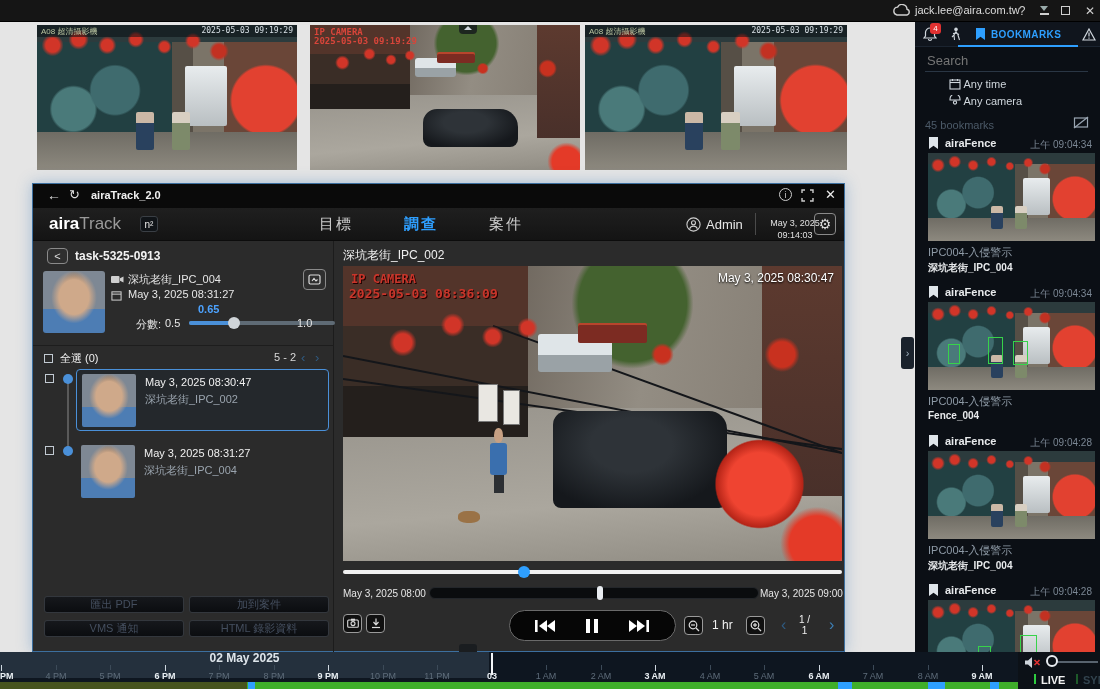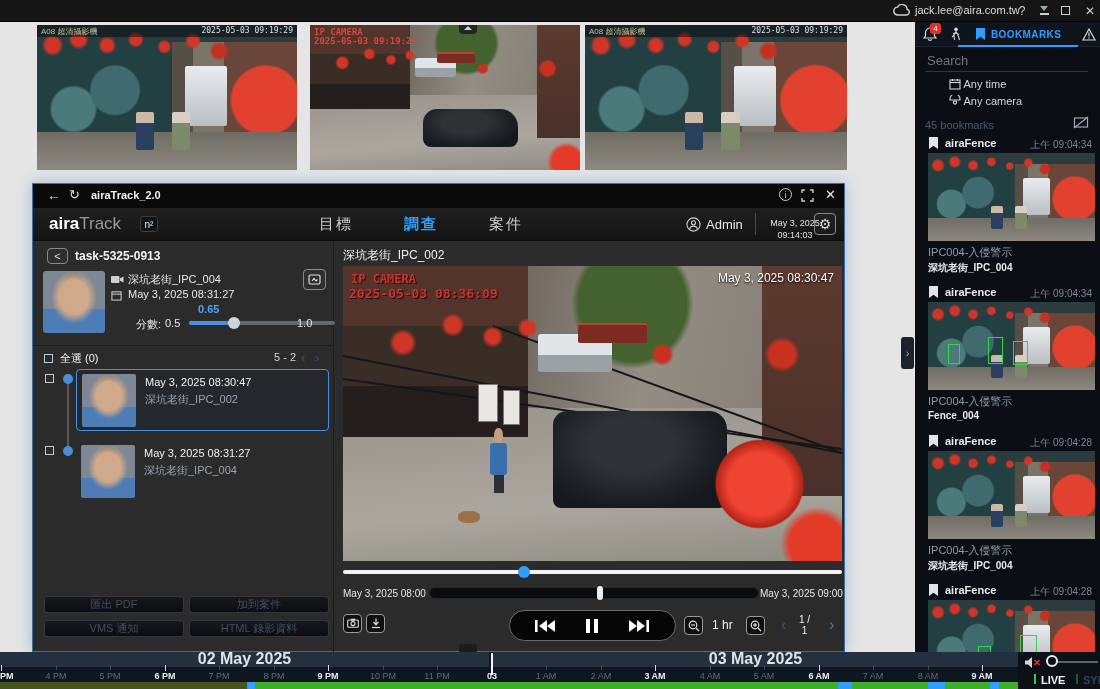--- a/index.html
+++ b/index.html
@@ -89,21 +89,21 @@
   .chk{width:9px;height:9px;border:1px solid #c2cad2;background:transparent;}
   .bluedot{width:10px;height:10px;border-radius:50%;background:#4a90d9;}
   .btn-dim{background:linear-gradient(#16181c,#0b0d10);border:1px solid #33373d;border-radius:3px;color:#444e5e;font-size:11px;text-align:center;line-height:15px;}
   .pagination{color:#d8d8d8;font-size:11px;}
   .navchev{color:#2f5a80;font-size:13px;}
   
   .pillbtn{border:1px solid #6a6a6a;border-radius:16px;background:#060606;}
   .ctrl-sq{width:19px;height:19px;border:1px solid #9a9a9a;border-radius:4px;background:#101010;color:#e6e6e6;font-size:11px;text-align:center;line-height:17px;}
   
   #timeline{left:0;top:652px;width:1100px;height:37px;background:#0e1620;}
-  .datebar{position:absolute;top:0;height:15px;background:#24303d;color:#dde4ea;font-size:16px;font-weight:bold;text-align:center;line-height:13px;}
+  .datebar{position:absolute;top:0;height:26px;background:#24303d;color:#dde4ea;font-size:12px;font-weight:bold;text-align:center;line-height:13px;}
   .tick{position:absolute;top:13px;width:1px;height:5px;background:#3c4a58;}
   .tick.major{background:#cfd8e0;height:6px;}
   .ticklabel{position:absolute;top:19px;transform:translateX(-50%);font-size:9px;color:#5e6c7a;white-space:nowrap;}
   .ticklabel.major{color:#e8eef2;font-weight:bold;}
   .recbar{position:absolute;top:30px;height:7px;}
 </style>
 </head>
 <body>
 
 <div id="app">
@@ -468,21 +468,20 @@
     </span>
     <span class="abs" style="left:796px;top:432px;font-size:16px;color:#3d7fb5">›</span>
 
     <div class="abs" style="left:426px;top:460px;width:18px;height:8px;background:#1a1d20;border-radius:3px 3px 0 0;text-align:center">
       <span style="display:inline-block;margin-top:1px;width:0;height:0;border-left:4px solid transparent;border-right:4px solid transparent;border-top:4px solid #cfd6dc"></span>
     </div>
   </div>
 
   <div class="abs" id="timeline">
     <div class="datebar" style="left:0;width:489px">02 May 2025</div>
-    <div class="datebar" style="left:493px;width:525px">03 May 2025</div>
 
     <span class="tick major" style="left:1px"></span>
       <span class="ticklabel major" style="left:3px"><span>3 PM</span></span>
     <span class="tick" style="left:56px"></span>
       <span class="ticklabel" style="left:56px"><span>4 PM</span></span>
     <span class="tick" style="left:110px"></span>
       <span class="ticklabel" style="left:110px"><span>5 PM</span></span>
     <span class="tick major" style="left:165px"></span>
       <span class="ticklabel major" style="left:165px"><span>6 PM</span></span>
     <span class="tick" style="left:219px"></span>

